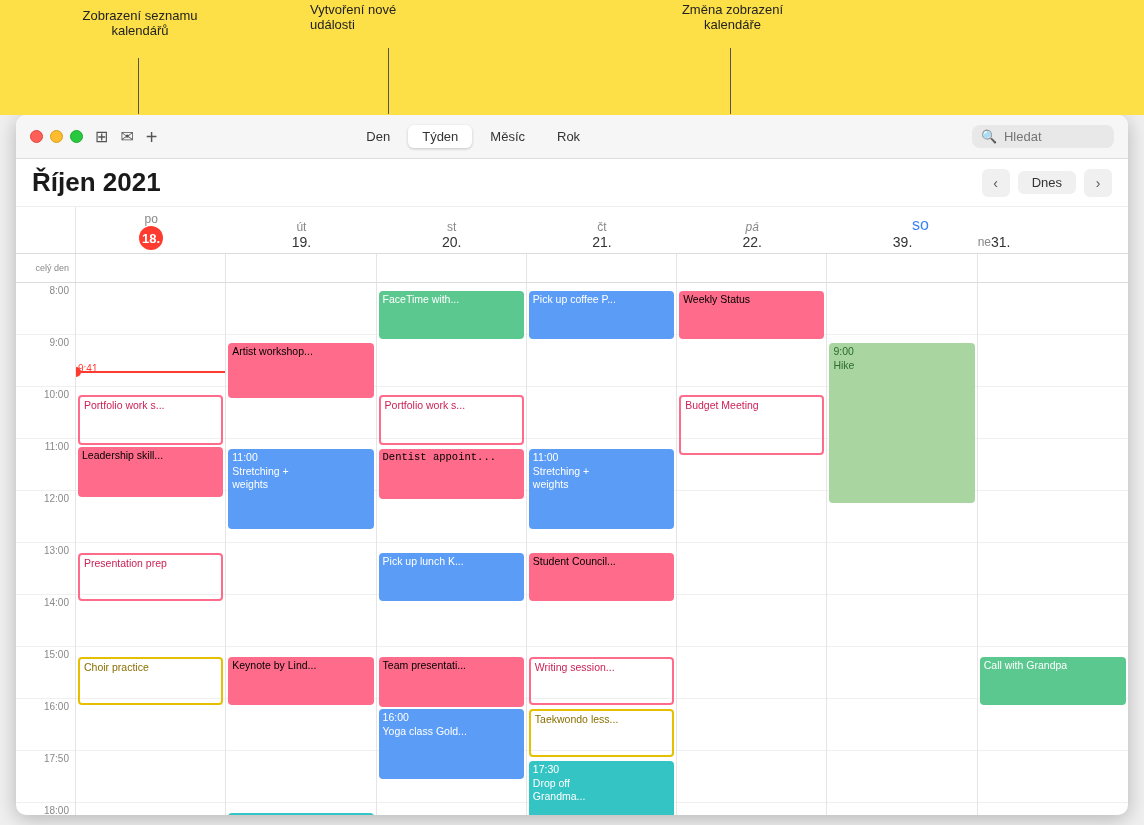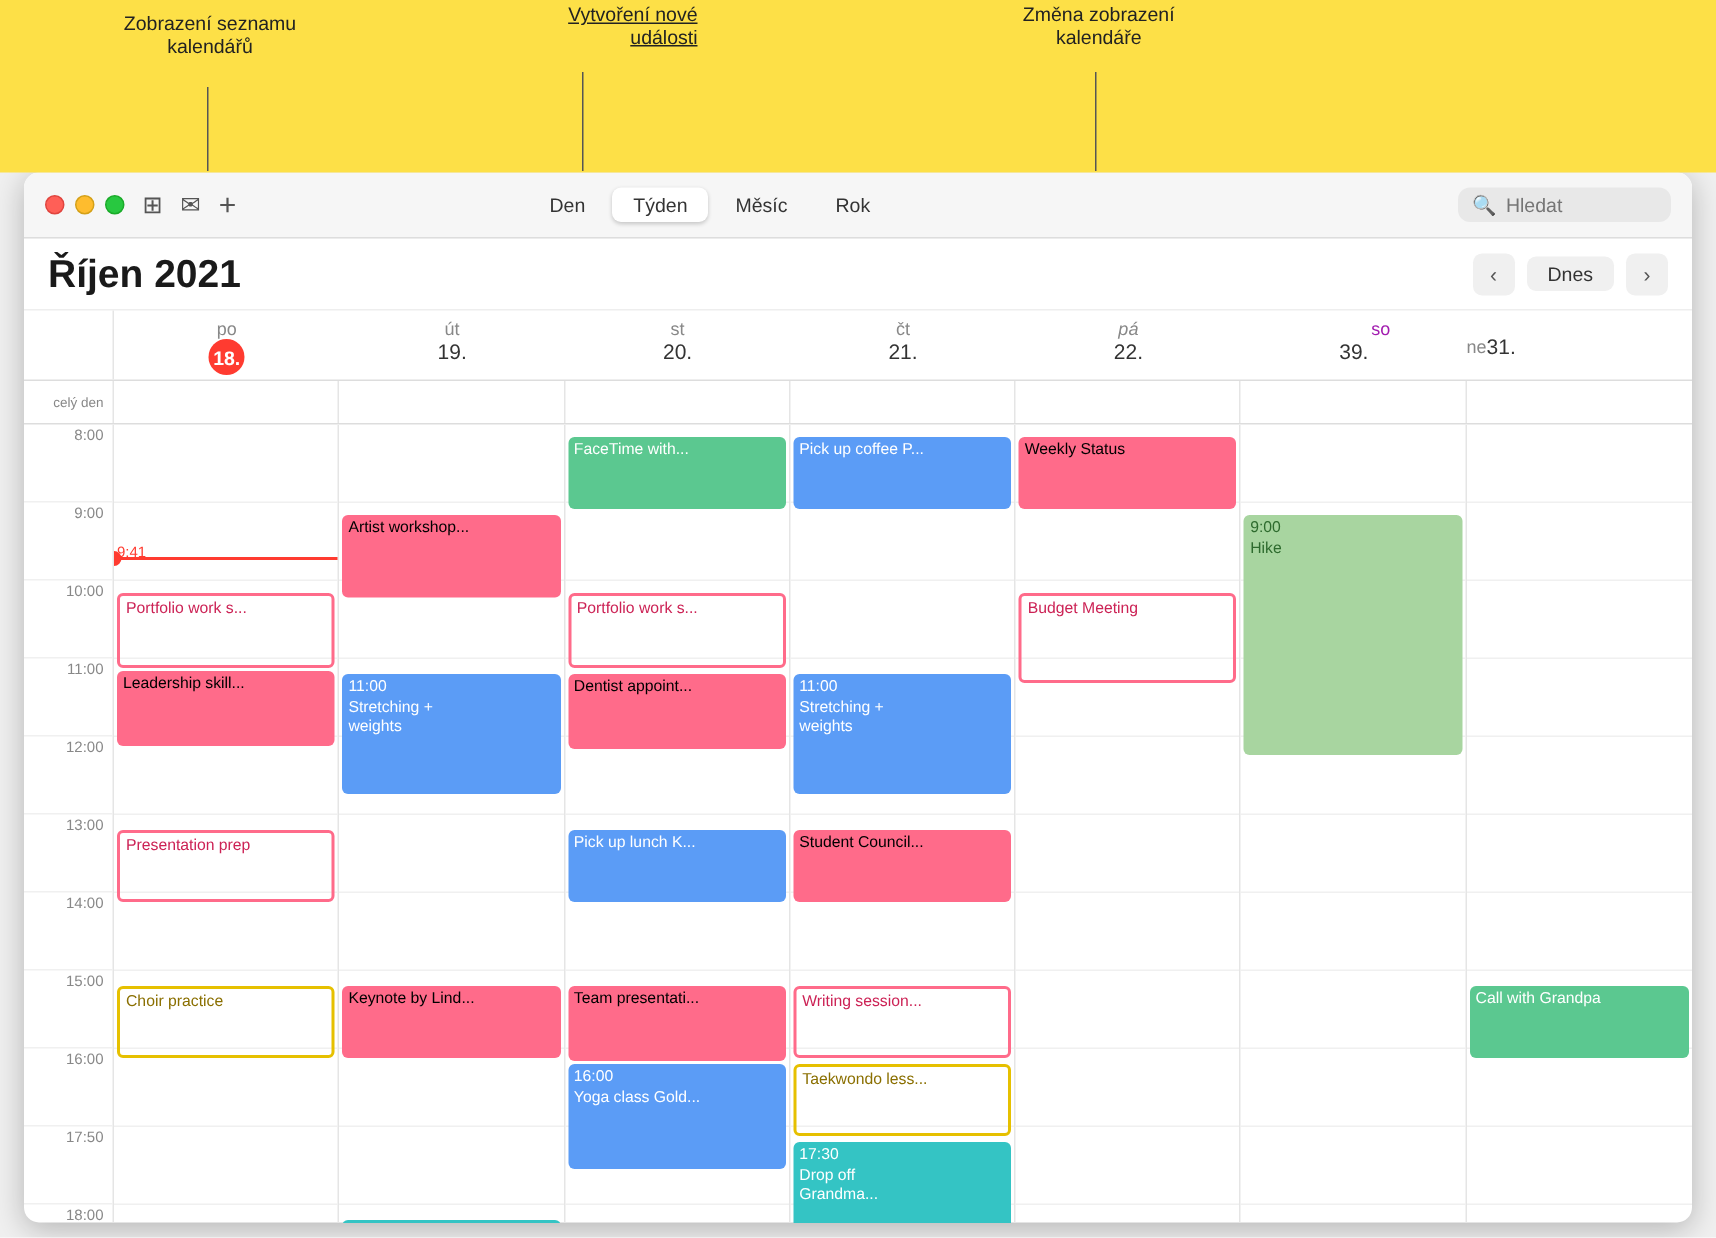--- a/index.html
+++ b/index.html
@@ -239,21 +239,21 @@
 </head>
 <body>
 
 <div class="annotation-top">
 
   <div style="position:absolute; top:8px; left:60px; font-size:13px; color:#222; text-align:center; width:160px;">
     Zobrazení seznamu<br>kalendářů
   </div>
   <div style="position:absolute; top:58px; left:138px; width:1px; height:56px; background:#555;"></div>
 
-  <div style="position:absolute; top:2px; left:310px; font-size:13px; color:#222; text-align:right; width:155px;text-decoration:underline;">
+  <div style="position:absolute; top:2px; left:310px; font-size:13px; color:#222; text-align:left; width:155px;">
     Vytvoření nové<br>události
   </div>
   <div style="position:absolute; top:48px; left:388px; width:1px; height:66px; background:#555;"></div>
 
   <div style="position:absolute; top:2px; left:650px; font-size:13px; color:#222; text-align:center; width:165px;">
     Změna zobrazení<br>kalendáře
   </div>
   <div style="position:absolute; top:48px; left:730px; width:1px; height:66px; background:#555;"></div>
 </div>
 
@@ -287,21 +287,21 @@
     <div class="nav-arrows">
       <button class="arrow-btn">‹</button>
       <button class="today-btn">Dnes</button>
       <button class="arrow-btn">›</button>
     </div>
   </div>
 
   <div class="day-headers-row">
     <div class="day-header-spacer"></div>
 
-    <div id="day-headers-container" style="display:flex; flex:1;">
+    <div id="day-headers-container" style="display:flex; flex:1;align-items:flex-end;">
         <div class="day-header-cell" style="flex: 1 1 0%; display: flex; flex-direction: column; align-items: center; padding: 5px 0px 3px;">
           <span style="font-size: 12px; color: rgb(136, 136, 136);">po</span>
           <span style="background: rgb(255, 59, 48); color: rgb(255, 255, 255); border-radius: 50%; width: 24px; height: 24px; display: flex; align-items: center; justify-content: center; font-size: 13px; font-weight: 600;">18.</span>
         </div>
         <div class="day-header-cell" style="flex: 1 1 0%; display: flex; flex-direction: column; align-items: center; padding: 5px 0px 3px;">
           <span style="font-size: 12px; color: rgb(136, 136, 136);">út</span>
           <span style="font-size: 14px; font-weight: 500; color: rgb(51, 51, 51);">19.</span>
         </div>
         <div class="day-header-cell" style="flex: 1 1 0%; display: flex; flex-direction: column; align-items: center; padding: 5px 0px 3px;">
           <span style="font-size: 12px; color: rgb(136, 136, 136);">st</span>
@@ -309,21 +309,21 @@
         </div>
         <div class="day-header-cell" style="flex: 1 1 0%; display: flex; flex-direction: column; align-items: center; padding: 5px 0px 3px;">
           <span style="font-size: 12px; color: rgb(136, 136, 136);">čt</span>
           <span style="font-size: 14px; font-weight: 500; color: rgb(51, 51, 51);">21.</span>
         </div>
         <div class="day-header-cell" style="flex: 1 1 0%; display: flex; flex-direction: column; align-items: center; padding: 5px 0px 3px;">
           <span style="font-size: 12px; color: rgb(136, 136, 136); font-style: italic;">pá</span>
           <span style="font-size: 14px; font-weight: 500; color: rgb(51, 51, 51);">22.</span>
         </div>
         <div class="day-header-cell" style="flex: 1 1 0%; display: flex; flex-direction: column; align-items: center; padding: 5px 0px 3px;">
-          <span style="font-size: 12px; color: #a21caf; margin-left: 36px;">so</span>
+          <span style="font-size: 16px; color: #3b82f6; margin-left: 36px;">so</span>
           <span style="font-size: 14px; font-weight: 500; color: rgb(51, 51, 51);">39.</span>
         </div>
         <div class="day-header-cell" style="flex: 1 1 0%; display: flex; flex-direction: row; align-items: center; padding: 5px 0px 3px;">
           <span style="font-size: 12px; color: rgb(136, 136, 136);">ne</span>
           <span style="font-size: 14px; font-weight: 500; color: rgb(51, 51, 51);">31.</span>
         </div>
       </div>
   </div>
 
   <div class="all-day-area">
@@ -404,21 +404,21 @@
             <div class="hour-cell"></div>
             <div class="hour-cell"></div>
             <div class="hour-cell"></div>
             <div class="hour-cell"></div>
             <div class="hour-cell"></div>
             <div class="hour-cell"></div>
             <div class="hour-cell"></div>
             <div class="hour-cell"></div>
             <div class="ev solid-green" style="top: 8px; height: 48px; left: 2px; right: 2px; position: absolute; white-space: pre-line;">FaceTime with...</div>
             <div class="ev outline-pink" style="top: 112px; height: 50px; left: 2px; right: 2px; position: absolute; white-space: pre-line;">Portfolio work s...</div>
-            <div class="ev solid-pink" style="top: 166px; height: 50px; left: 2px; right: 2px; position: absolute; white-space: pre-line;">Dentist appoint...</div>
+            <div class="ev solid-pink" style="top: 166px; height: 50px; left: 2px; right: 2px; position: absolute; white-space: pre-line; font-family: Liberation Mono, monospace;">Dentist appoint...</div>
             <div class="ev solid-blue" style="top: 270px; height: 48px; left: 2px; right: 2px; position: absolute; white-space: pre-line;">Pick up lunch  K...</div>
             <div class="ev solid-pink" style="top: 374px; height: 50px; left: 2px; right: 2px; position: absolute; white-space: pre-line;">Team presentati...</div>
             <div class="ev solid-blue" style="top: 426px; height: 70px; left: 2px; right: 2px; position: absolute; white-space: pre-line;">16:00
 Yoga class  Gold...</div>
           </div>
           <div class="event-col" style="position: relative; height: 624px;">
             <div class="hour-cell"></div>
             <div class="hour-cell"></div>
             <div class="hour-cell"></div>
             <div class="hour-cell"></div>

